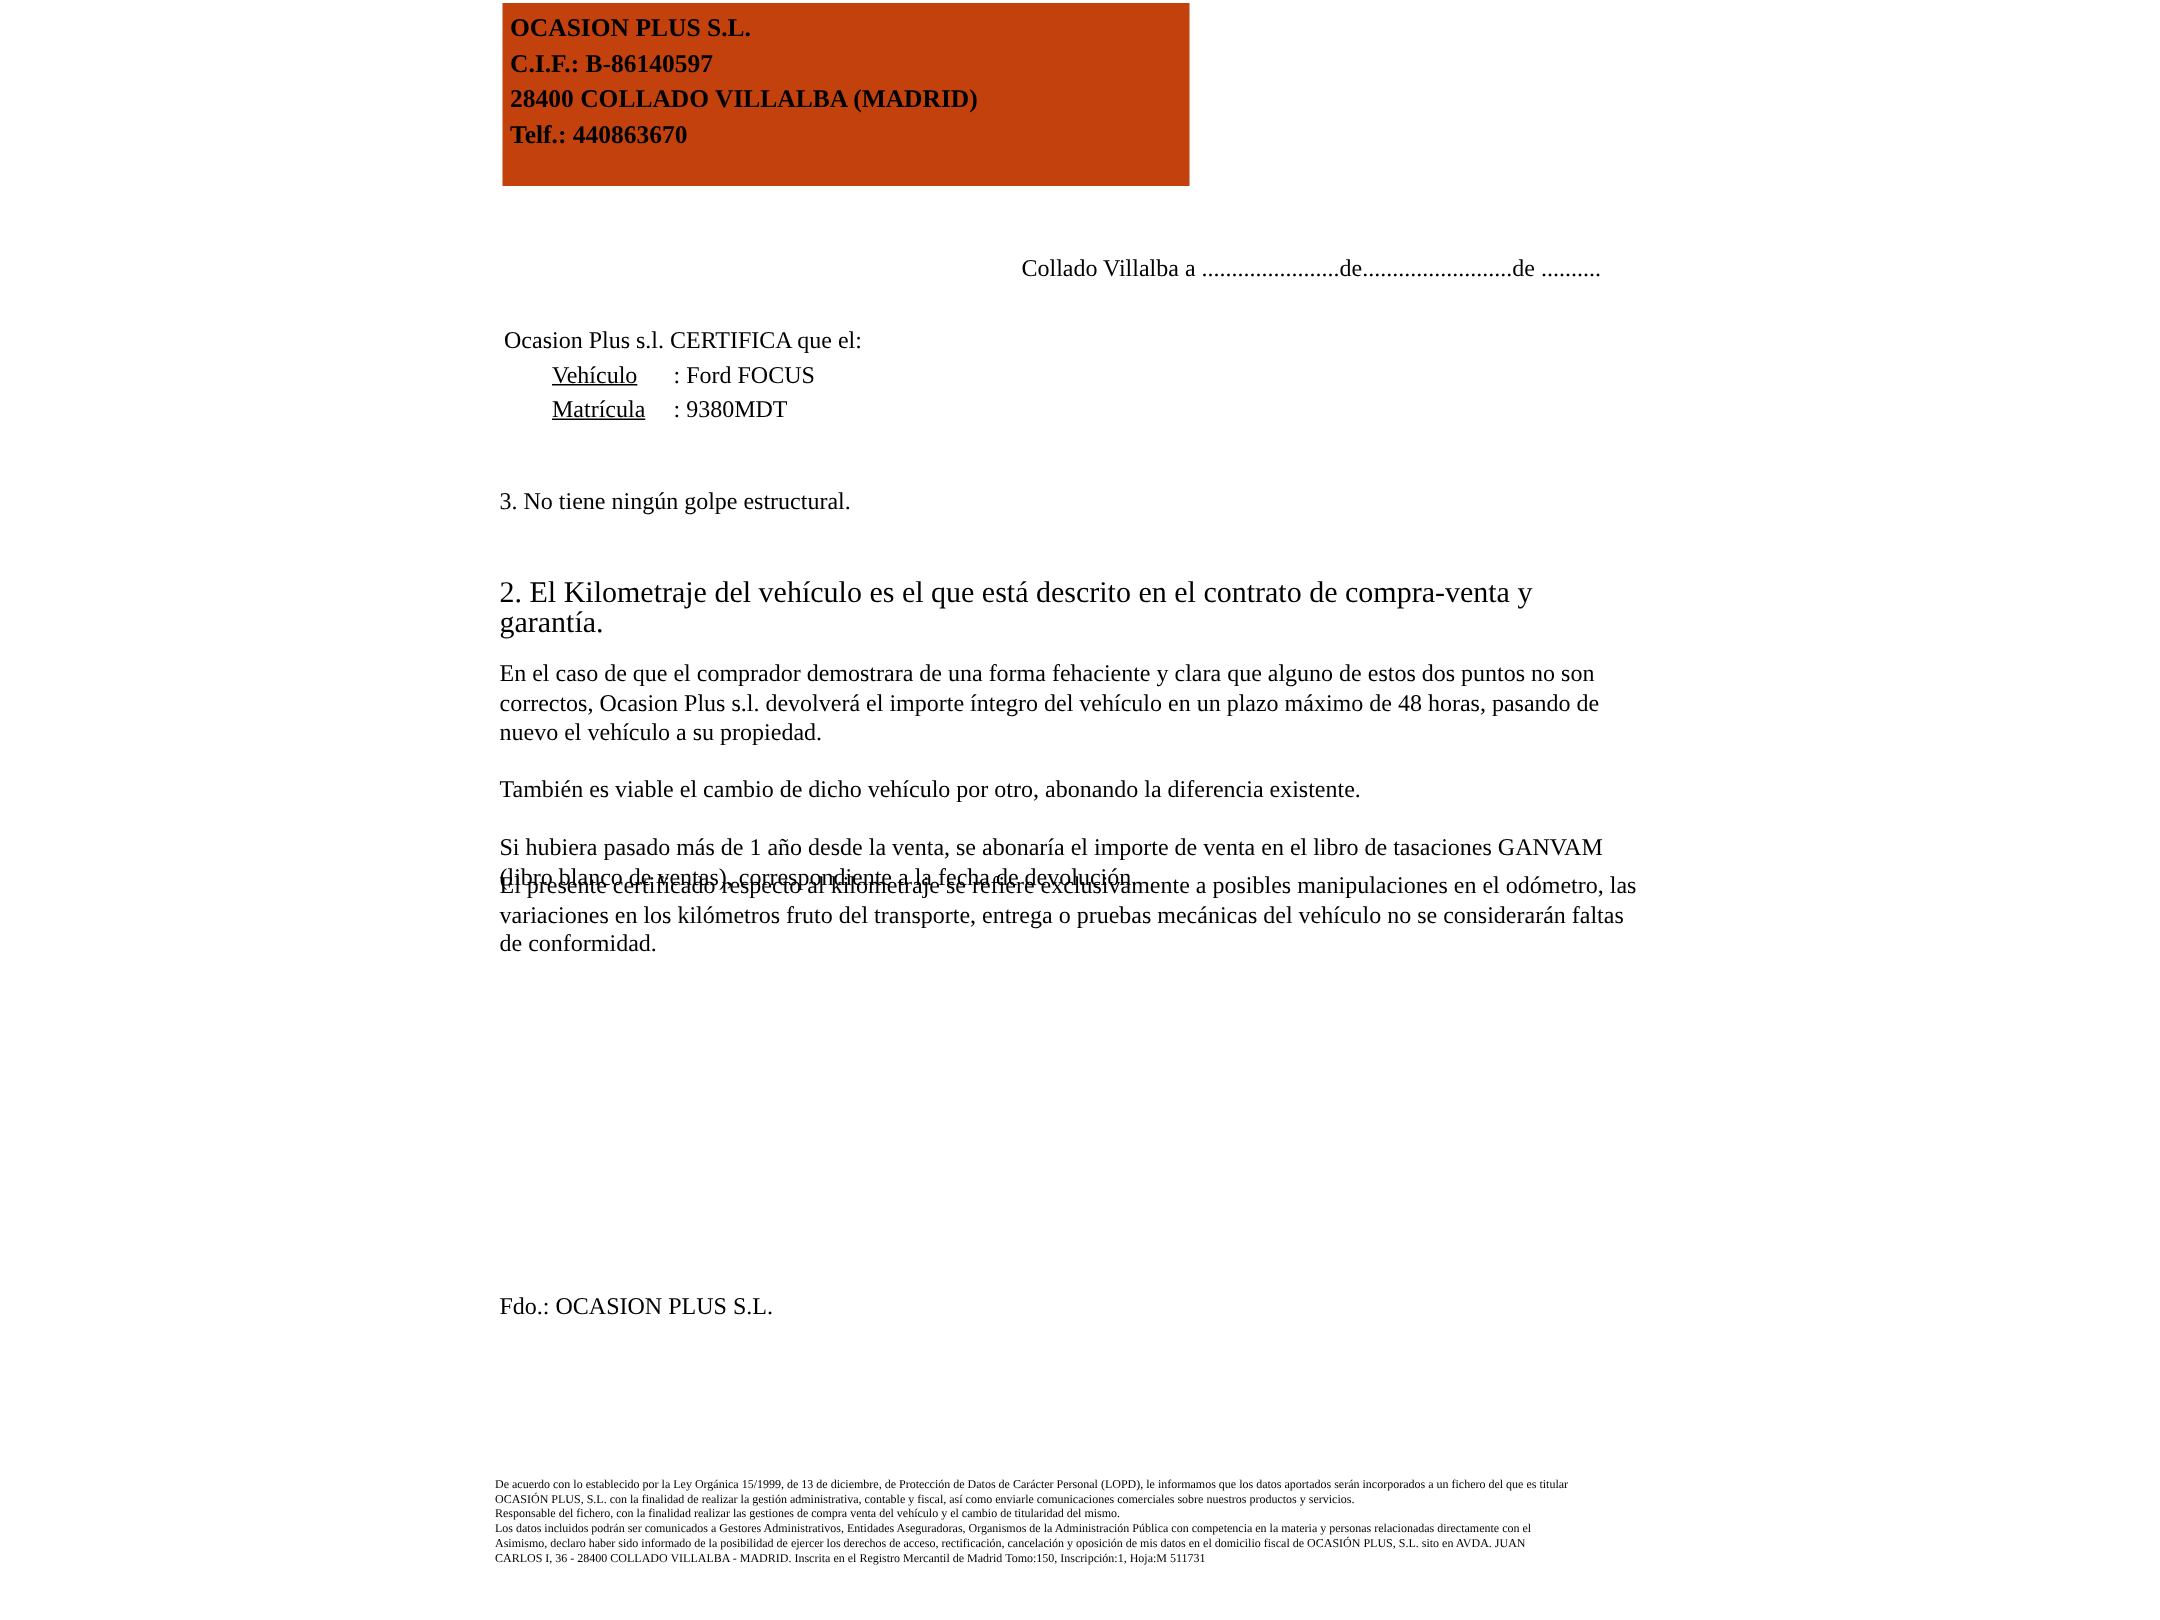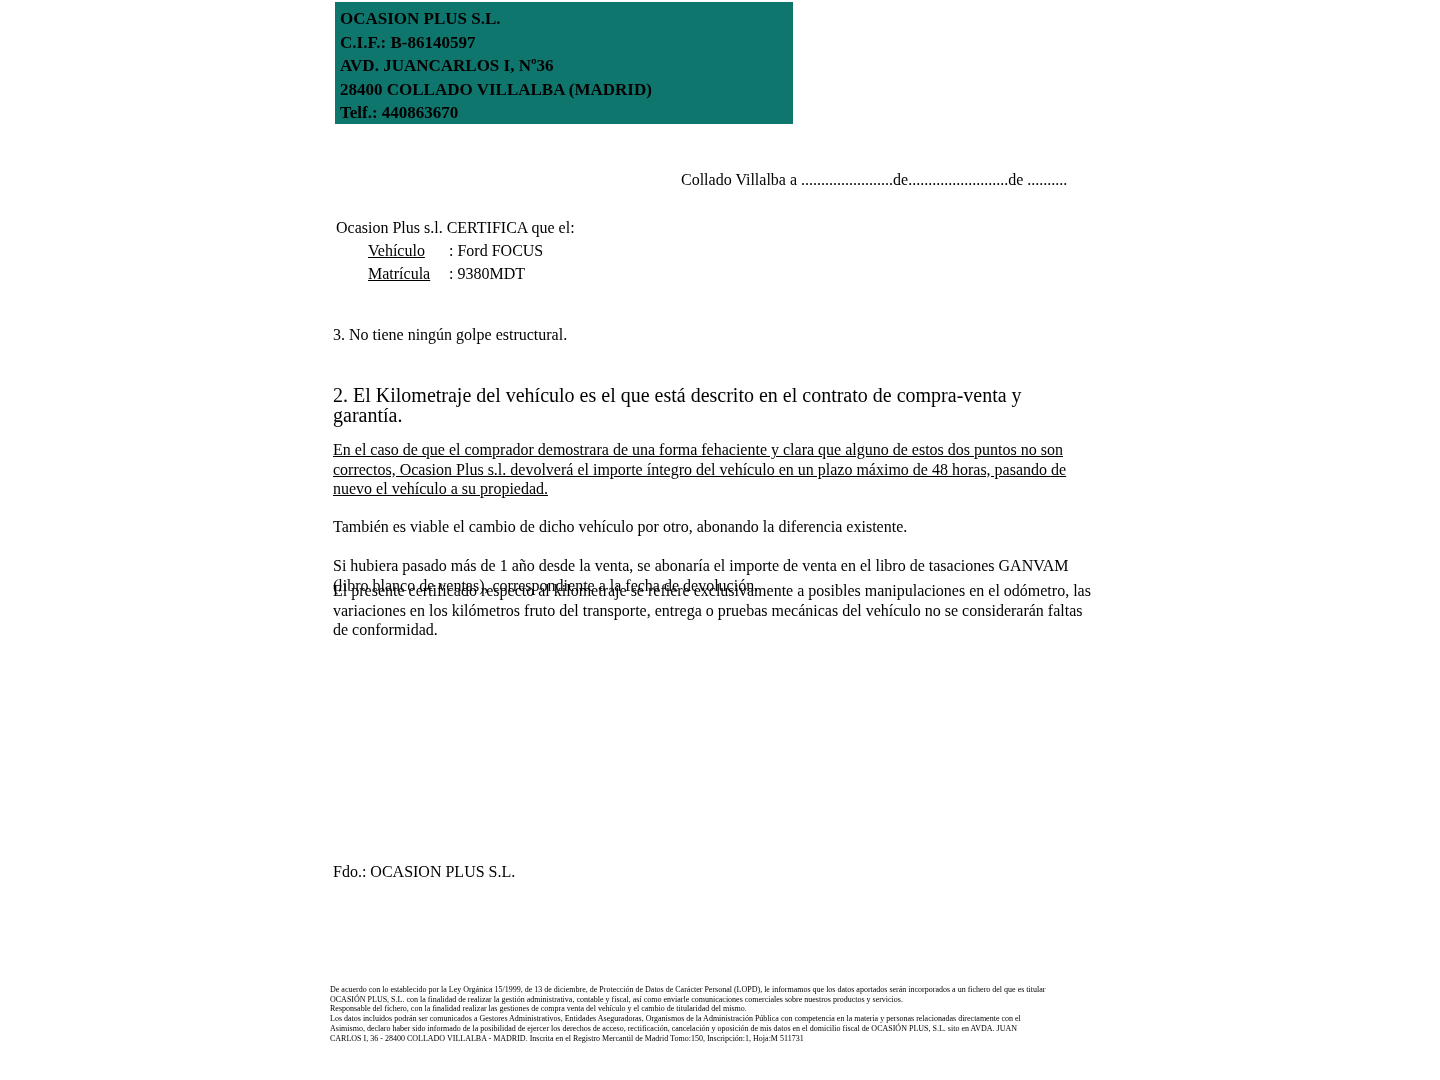--- a/index.html
+++ b/index.html
@@ -10,21 +10,21 @@
     color: #000000;
     position: relative;
     overflow: hidden;
   }
   .abs { position: absolute; }
 
   
   .header-box {
     left: 335px; top: 2px;
     width: 458px; height: 122px;
-    background: #0f766e;
+    background: #c2410c;
     padding: 5px 0 0 5px;
     font-weight: bold;
     font-size: 17px;
     line-height: 23.5px;
     white-space: nowrap;
   }
 
   
   .date-line {
     left: 681px; top: 171px;
@@ -45,21 +45,21 @@
     margin-left: 32px;
   }
   .field-label span { text-decoration: underline; }
 
   
   .point-1 { left: 333px; top: 326px; font-size: 16px; white-space: nowrap; }
   .point-2 { left: 333px; top: 364px; font-size: 20px; width: 762px; line-height: 19.5px; margin-top: 22px; }
 
   
   .para { left: 333px; width: 762px; font-size: 16px; line-height: 19.5px; }
-  .para-1 { top: 440px; text-decoration: underline; }
+  .para-1 { top: 440px; }
   .para-2 { top: 517px; }
   .para-3 { top: 556px; }
   .para-4 { top: 581px; }
 
   
   .signature { left: 333px; top: 863px; font-size: 16px; white-space: nowrap; }
 
   
   .legal-footer {
     left: 330px; top: 985px;
@@ -67,21 +67,20 @@
     line-height: 9.7px;
   }
   .legal-footer div { white-space: nowrap; }
 </style>
 </head>
 <body>
 
 <div class="abs header-box">
   <div>OCASION PLUS S.L.</div>
   <div>C.I.F.: B-86140597</div>
-  <div>AVD. JUANCARLOS I, Nº36</div>
   <div>28400 COLLADO VILLALBA (MADRID)</div>
   <div>Telf.: 440863670</div>
 </div>
 
 <div class="abs date-line">Collado Villalba a .......................de.........................de ..........</div>
 
 <div class="abs cert-block">
   <div>Ocasion Plus s.l. CERTIFICA que el:</div>
   <div><span class="field-label"><span>Vehículo</span></span><span>:</span> <span>Ford FOCUS</span></div>
   <div><span class="field-label"><span>Matrícula</span></span><span>:</span> <span>9380MDT</span></div>

